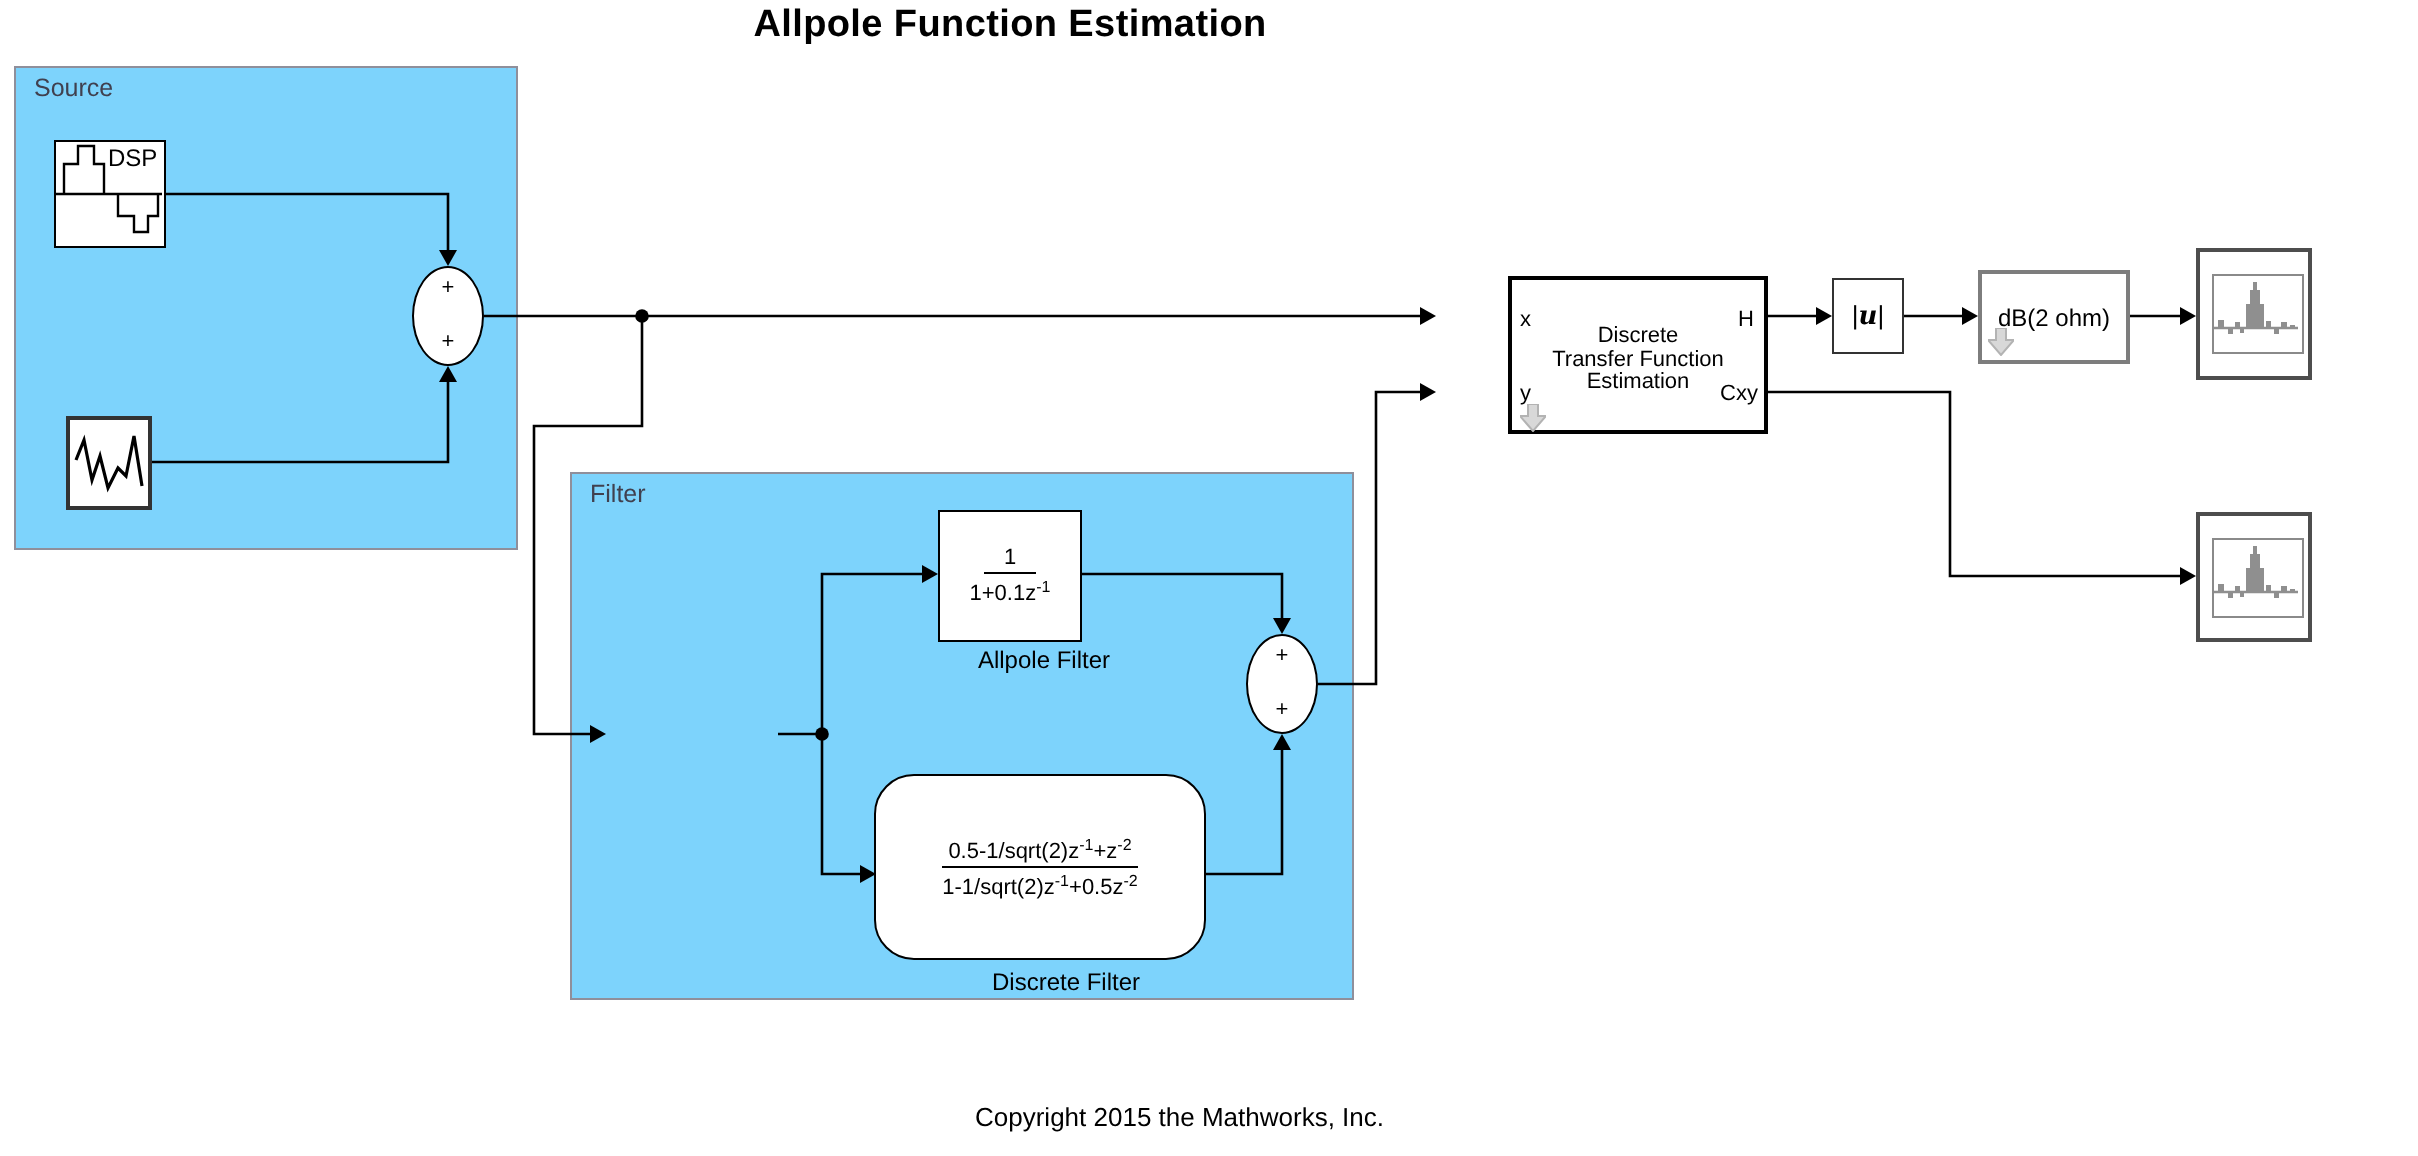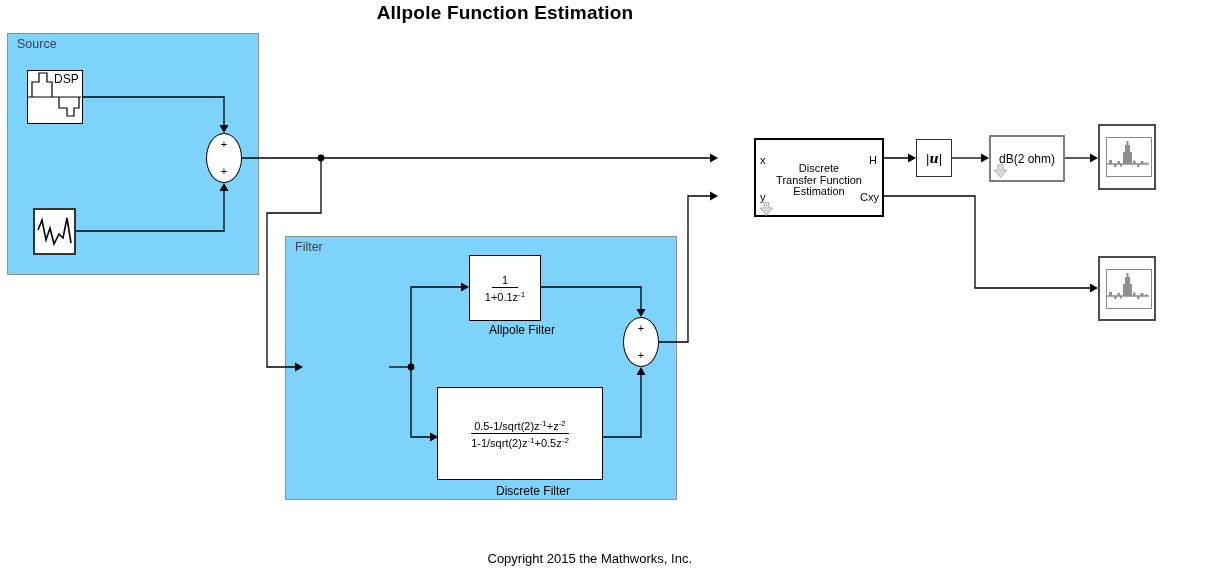--- a/index.html
+++ b/index.html
@@ -105,21 +105,21 @@
 
 
   <div class="abs block center-label" style="left:469px;top:255px;width:72px;height:66px;">
     <div class="frac">
       <span class="num" style="padding:0 10px 1px 10px;">1</span>
       <span class="den"><span>1+0.1z</span><sup>-1</sup></span>
     </div>
   </div>
   <div class="abs block-name" style="left:455px;top:323px;width:100px;">Allpole Filter</div>
 
-  <div class="abs block center-label" style="left:437px;top:387px;width:166px;height:93px;">
+  <div class="abs block center-label" style="left:437px;top:387px;width:166px;height:93px;border-radius:20px;">
     <div class="frac">
       <span class="num"><span>0.5-1/sqrt(2)z</span><sup>-1</sup><span>+z</span><sup>-2</sup></span>
       <span class="den"><span>1-1/sqrt(2)z</span><sup>-1</sup><span>+0.5z</span><sup>-2</sup></span>
     </div>
   </div>
   <div class="abs block-name" style="left:470px;top:484px;width:100px;">Discrete Filter</div>
 
   <div class="abs sum" style="left:623px;top:317px;">
     <span class="plus top">+</span>
     <span class="plus bot">+</span>

